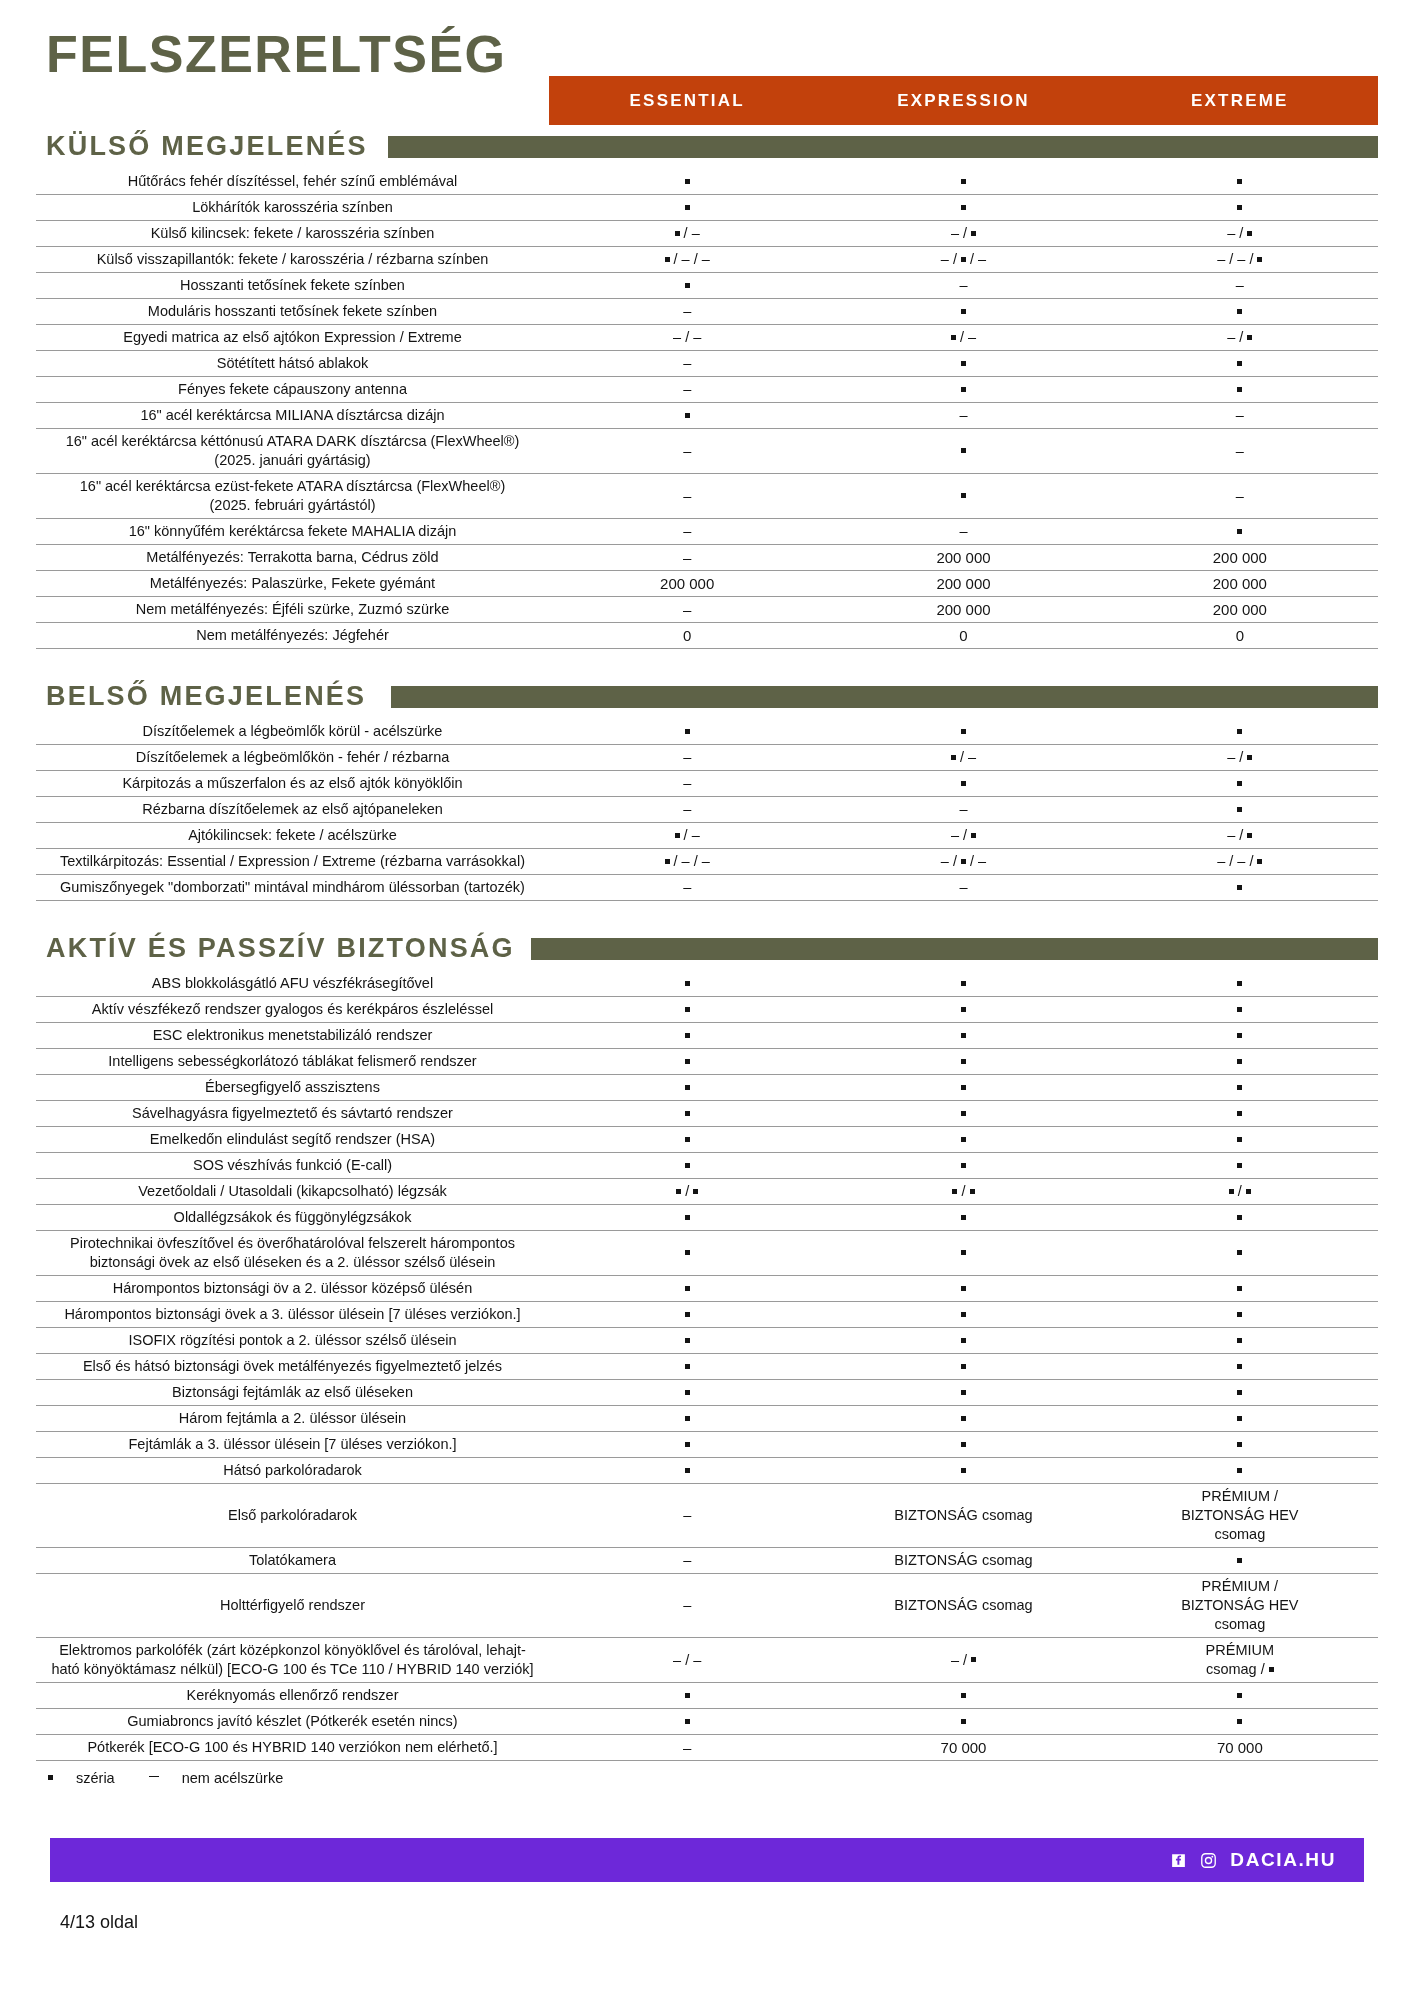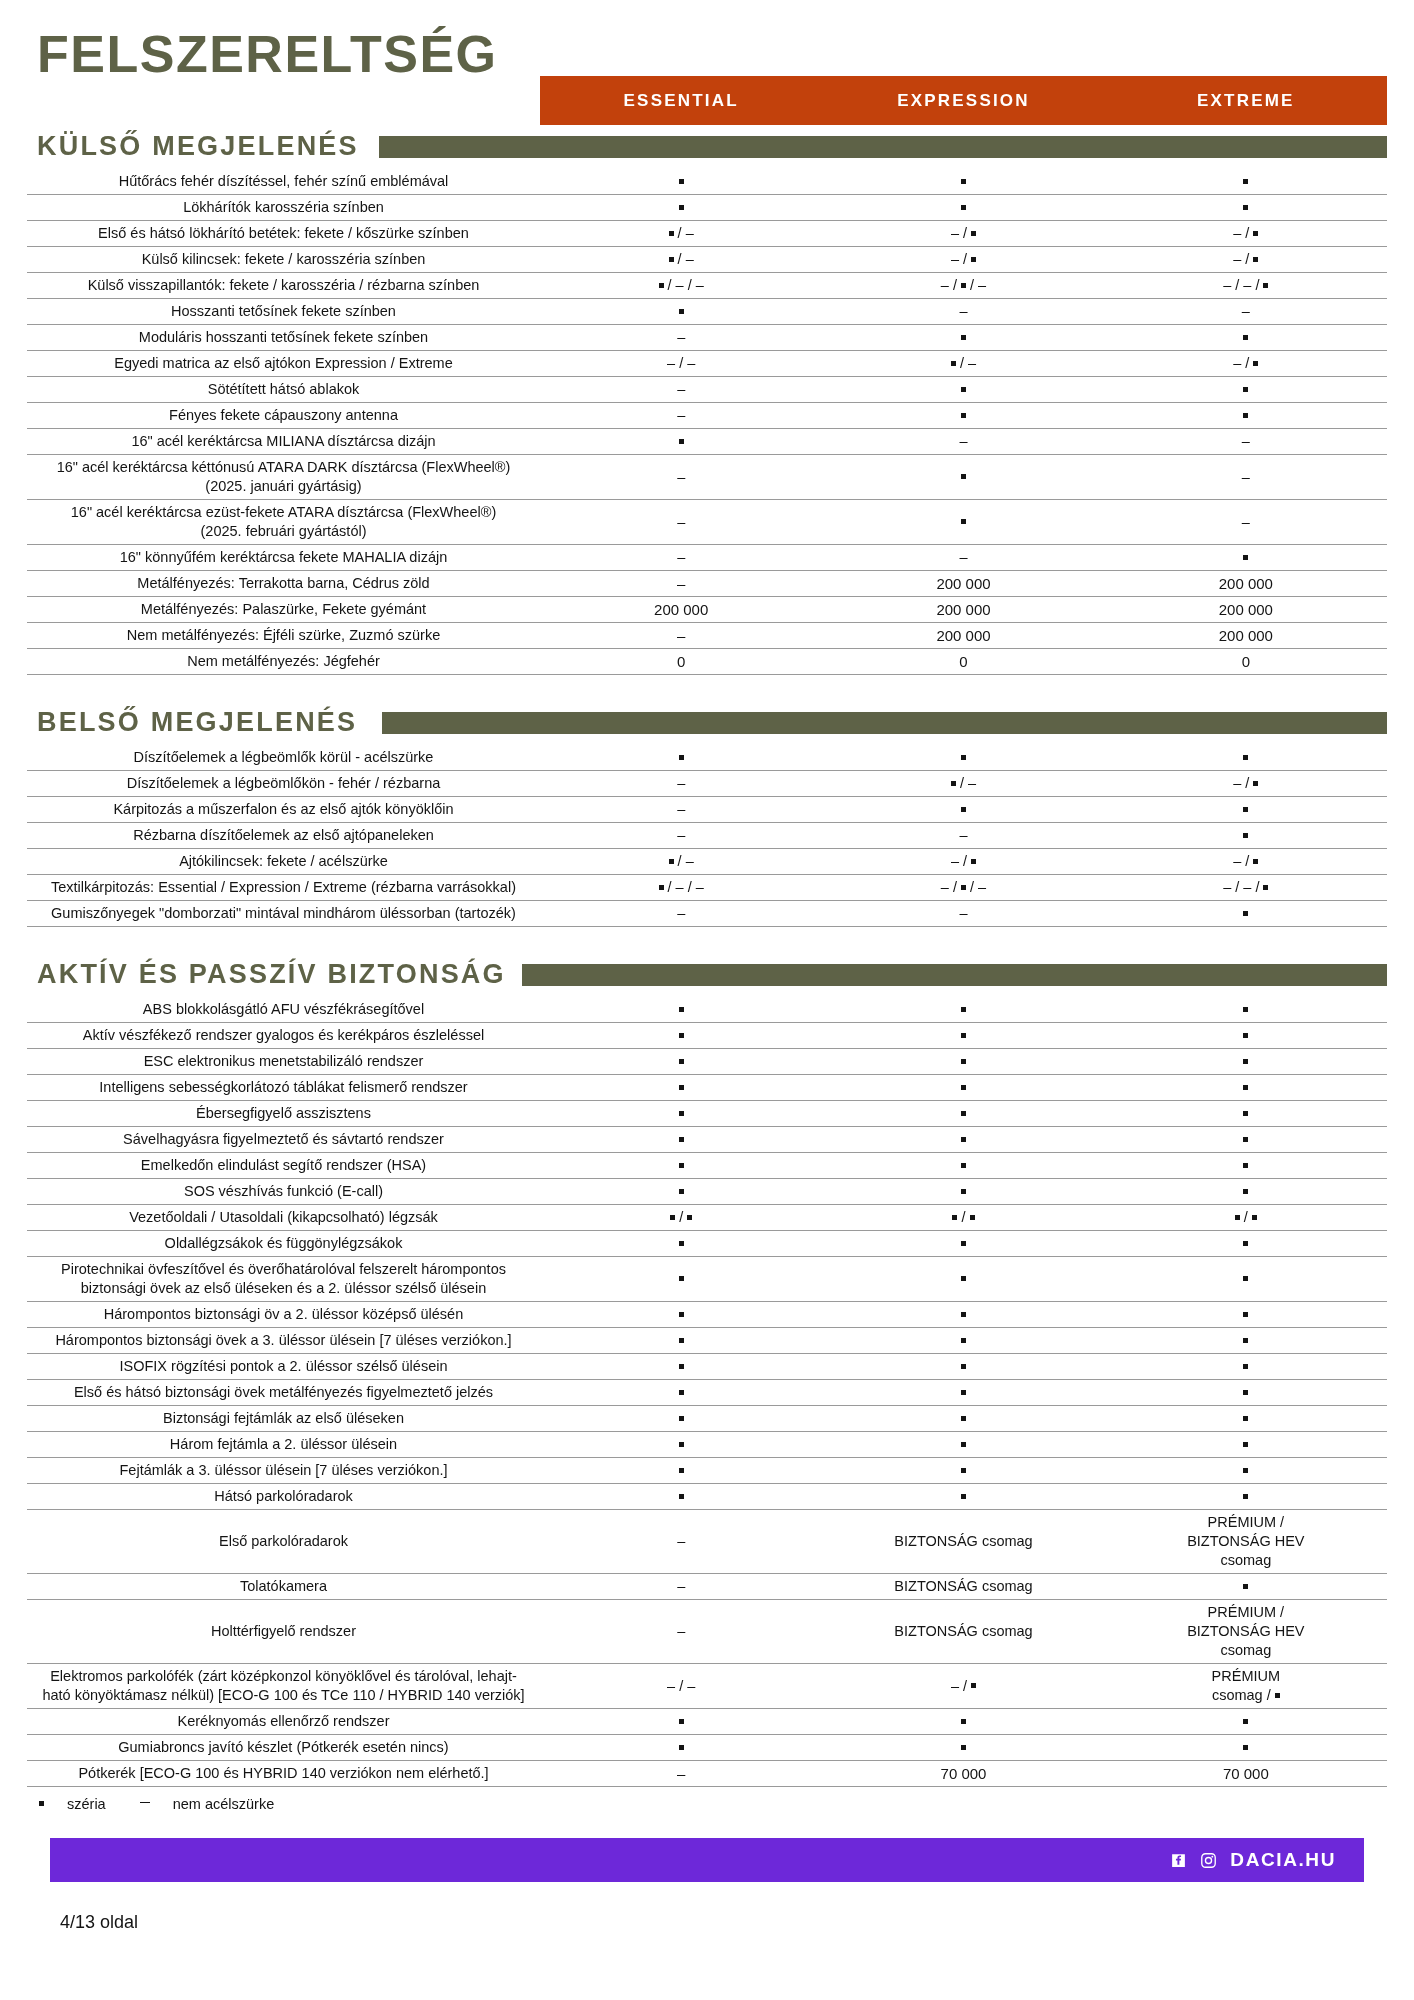--- a/index.html
+++ b/index.html
@@ -14,21 +14,21 @@
     font-family: "Liberation Sans", sans-serif;
     color: #1a1a1a;
     position: relative;
     overflow: hidden;
   }
   .page {
     position: relative;
     width: 1414px;
     height: 1853px;
     box-sizing: border-box;
-    padding: 0 27px;
+    padding: 0 36px;
   }
 
   
   .top-area {
     position: relative;
     height: 125px;
   }
   .main-title {
     position: absolute;
     left: 10px;
@@ -217,26 +217,20 @@
             <td class="label">Hűtőrács fehér díszítéssel, fehér színű emblémával</td>
             <td class="val"><span class="bullet"></span></td>
             <td class="val"><span class="bullet"></span></td>
             <td class="val"><span class="bullet"></span></td>
           </tr>
           <tr>
             <td class="label">Lökhárítók karosszéria színben</td>
             <td class="val"><span class="bullet"></span></td>
             <td class="val"><span class="bullet"></span></td>
             <td class="val"><span class="bullet"></span></td>
-          </tr>
-          <tr>
-            <td class="label">Első és hátsó lökhárító betétek: fekete / kőszürke színben</td>
-            <td class="val"><span class="bullet"></span> / –</td>
-            <td class="val">– / <span class="bullet"></span></td>
-            <td class="val">– / <span class="bullet"></span></td>
           </tr>
           <tr>
             <td class="label">Külső kilincsek: fekete / karosszéria színben</td>
             <td class="val"><span class="bullet"></span> / –</td>
             <td class="val">– / <span class="bullet"></span></td>
             <td class="val">– / <span class="bullet"></span></td>
           </tr>
           <tr>
             <td class="label">Külső visszapillantók: fekete / karosszéria / rézbarna színben</td>
             <td class="val"><span class="bullet"></span> / – / –</td>

